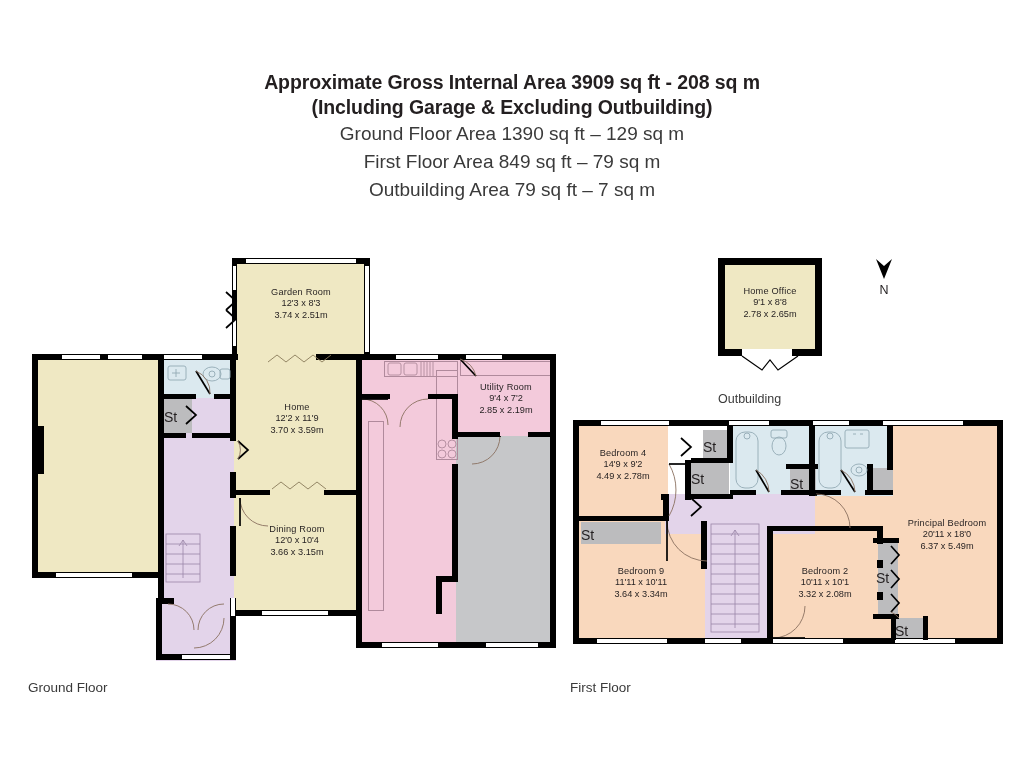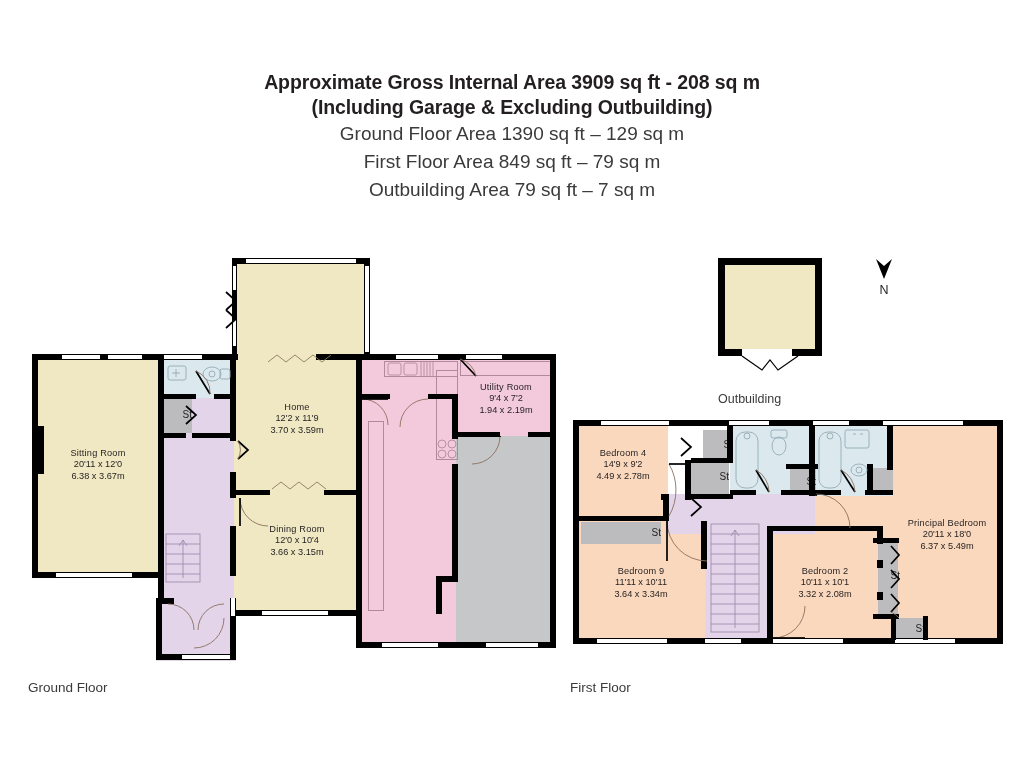--- a/index.html
+++ b/index.html
@@ -24,21 +24,21 @@
   }
 
   
   .plan{position:absolute;}
   .room{position:absolute;box-sizing:border-box;}
   .wall{position:absolute;background:#000000;}
   .win{position:absolute;background:#ffffff;border-top:1.6px solid #000;border-bottom:1.6px solid #000;box-sizing:border-box;}
   .winv{position:absolute;background:#ffffff;border-left:1.6px solid #000;border-right:1.6px solid #000;box-sizing:border-box;}
   .label{position:absolute;text-align:center;font-size:9.2px;line-height:11.4px;color:#231f20;white-space:nowrap;}
   .label .nm{letter-spacing:0.2px;}
-  .stlab{position:absolute;font-size:10px;color:#231f20;text-align:right;}
+  .stlab{position:absolute;font-size:14px;color:#231f20;text-align:left;}
   .floorlab{position:absolute;font-size:13.5px;color:#3a3a3a;}
   .outlab{position:absolute;font-size:12.5px;color:#3a3a3a;}
 
   
   .f-cream{background:#efe8c3;}
   .f-pink{background:#f3cadb;}
   .f-lav{background:#e3d4ea;}
   .f-gray{background:#c6c7c9;}
   .f-blue{background:#dbe9ef;}
   .f-peach{background:#f9d8bd;}
@@ -219,44 +219,44 @@
 
       <path class="doorl" d="M432,101 L448,118"></path>
       <path class="door" d="M432,101 A24,24 0 0 1 448,118"></path>
 
       <path class="door" d="M400,141 A28,28 0 0 0 372,169"></path>
 
       <path class="door" d="M472,178 A28,28 0 0 1 444,206"></path>
       <path class="doorl" d="M472,178 L472,179"></path>
     </svg>
 
-    <div class="label" style="left:10px;top:190px;width:120px;">
-      <div class="nm">Sitting Room</div>
-      <div>20'11 x 12'0</div>
-      <div>6.38 x 3.67m</div>
-    </div>
-
+
+    <div class="label" style="left:210px;top:29px;width:126px;">
+      <div class="nm">Garden Room</div>
+      <div>12'3 x 8'3</div>
+      <div>3.74 x 2.51m</div>
+    </div>
 
     <div class="label" style="left:208px;top:144px;width:122px;">
       <div class="nm">Home</div>
       <div>12'2 x 11'9</div>
       <div>3.70 x 3.59m</div>
     </div>
 
     <div class="label" style="left:208px;top:266px;width:122px;">
       <div class="nm">Dining Room</div>
       <div>12'0 x 10'4</div>
       <div>3.66 x 3.15m</div>
     </div>
 
 
     <div class="label" style="left:428px;top:124px;width:100px;">
       <div class="nm">Utility Room</div>
       <div>9'4 x 7'2</div>
-      <div>1.94 x 2.19m</div>
+      <div>2.85 x 2.19m</div>
     </div>
 
   </div>
 
   <div class="plan" id="ff" style="left:573px;top:420px;width:430px;height:235px;">
 
     <div class="room f-peach" style="left:5px;top:6px;width:90px;height:95px;"></div>
     <div class="room f-peach" style="left:5px;top:101px;width:130px;height:117px;"></div>
     <div class="room f-peach" style="left:198px;top:110px;width:110px;height:108px;"></div>
     <div class="room f-peach" style="left:308px;top:6px;width:116px;height:212px;"></div>
@@ -395,20 +395,25 @@
   <div class="plan" id="ob" style="left:718px;top:258px;width:120px;height:110px;">
     <div class="room f-cream" style="left:6px;top:6px;width:92px;height:85px;"></div>
     <div class="wall" style="left:0px;top:0px;width:104px;height:7px;"></div>
     <div class="wall" style="left:0px;top:0px;width:7px;height:98px;"></div>
     <div class="wall" style="left:97px;top:0px;width:7px;height:98px;"></div>
     <div class="wall" style="left:0px;top:91px;width:24px;height:7px;"></div>
     <div class="wall" style="left:74px;top:91px;width:30px;height:7px;"></div>
     <svg class="ov" width="120" height="110">
       <path class="doorl" d="M24,98 L44,112 L52,102 L60,112 L80,98" style="stroke-width:1.2"></path>
     </svg>
+    <div class="label" style="left:6px;top:28px;width:92px;">
+      <div class="nm">Home Office</div>
+      <div>9'1 x 8'8</div>
+      <div>2.78 x 2.65m</div>
+    </div>
   </div>
 
   <div class="plan" style="left:868px;top:255px;width:48px;height:50px;">
     <svg class="ov" width="48" height="50">
       <path class="compass" d="M8,4 L16,24 L24,4 L16,11 Z"></path>
     </svg>
     <div style="position:absolute;left:0px;top:28px;width:32px;text-align:center;font-size:12.5px;color:#231f20;">N</div>
   </div>
 
   <div class="floorlab" style="left:28px;top:680px;">Ground Floor</div>

